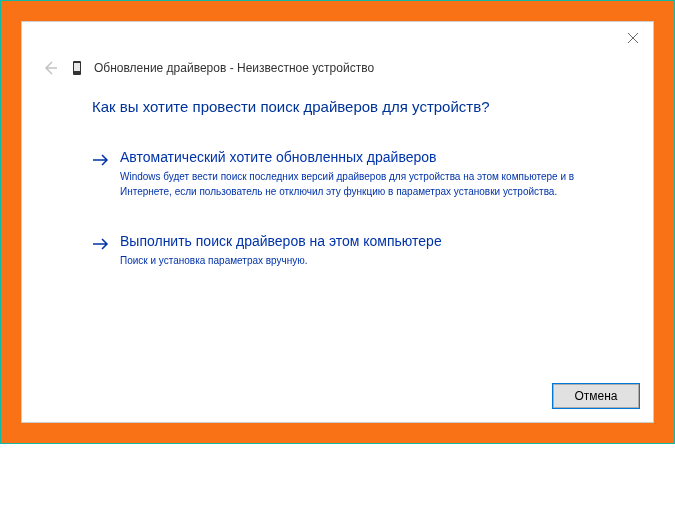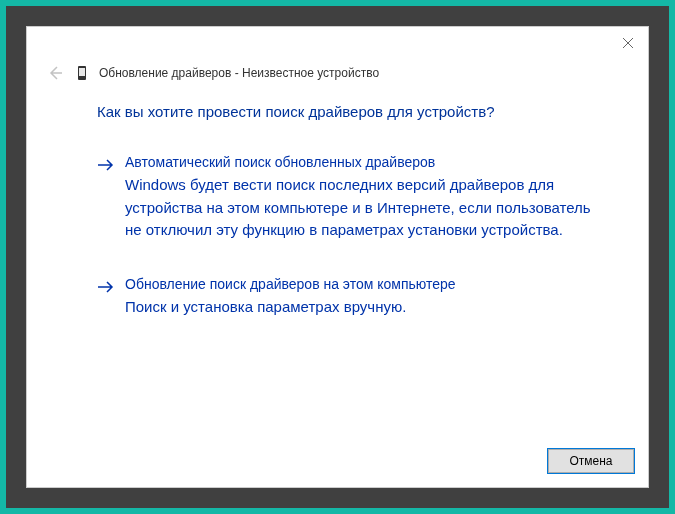--- a/index.html
+++ b/index.html
@@ -9,23 +9,23 @@
     }
     body {
       font-family: "Segoe UI", Tahoma, sans-serif;
       background: #fff;
       width: 675px;
       height: 514px;
       overflow: hidden;
     }
     .outer {
       width: 675px;
-      height: 514px;
-      border: 6px solid #14b8a6;
-      background: #404040;
+      height: 444px;
+      border: 1px solid #14b8a6;
+      background: #f97316;
       position: relative;
     }
     .inner {
       position: absolute;
       left: 20px;
       top: 20px;
       right: 20px;
       bottom: 20px;
       border: 1px solid #ccc;
       background: #fff;
@@ -101,21 +101,21 @@
       justify-content: center;
     }
     .opt-arrow svg { width: 16px; height: 14px; }
     .opt-body { flex: 1; }
     .opt-title {
       font-size: 14px;
       color: #0033aa;
       margin-bottom: 4px;
     }
     .opt-desc {
-      font-size: 15px;
+      font-size: 10px;
       color: #0033aa;
       line-height: 1.5;
     }
     .footer {
       position: absolute;
       right: 14px;
       bottom: 14px;
     }
     .btn {
       min-width: 86px;
@@ -160,33 +160,33 @@
     <div class="content">
       <h1 class="heading">Как вы хотите провести поиск драйверов для устройств?</h1>
 
       <div class="option">
         <div class="opt-arrow">
           <svg viewBox="0 0 16 14">
             <path d="M0 7 L14 7 M9 2 L14 7 L9 12" stroke="#0033aa" stroke-width="1.5" fill="none"></path>
           </svg>
         </div>
         <div class="opt-body">
-          <div class="opt-title">Автоматический поиск обновленных драйверов</div>
+          <div class="opt-title">Автоматический хотите обновленных драйверов</div>
           <div class="opt-desc">Windows будет вести поиск последних версий драйверов для устройства на этом компьютере и в Интернете, если пользователь не отключил эту функцию в параметрах установки устройства.</div>
         </div>
       </div>
 
       <div class="option">
         <div class="opt-arrow">
           <svg viewBox="0 0 16 14">
             <path d="M0 7 L14 7 M9 2 L14 7 L9 12" stroke="#0033aa" stroke-width="1.5" fill="none"></path>
           </svg>
         </div>
         <div class="opt-body">
-          <div class="opt-title">Обновление поиск драйверов на этом компьютере</div>
+          <div class="opt-title">Выполнить поиск драйверов на этом компьютере</div>
           <div class="opt-desc">Поиск и установка параметрах вручную.</div>
         </div>
       </div>
     </div>
 
     <div class="footer">
       <button class="btn">Отмена</button>
     </div>
 
   </div>

